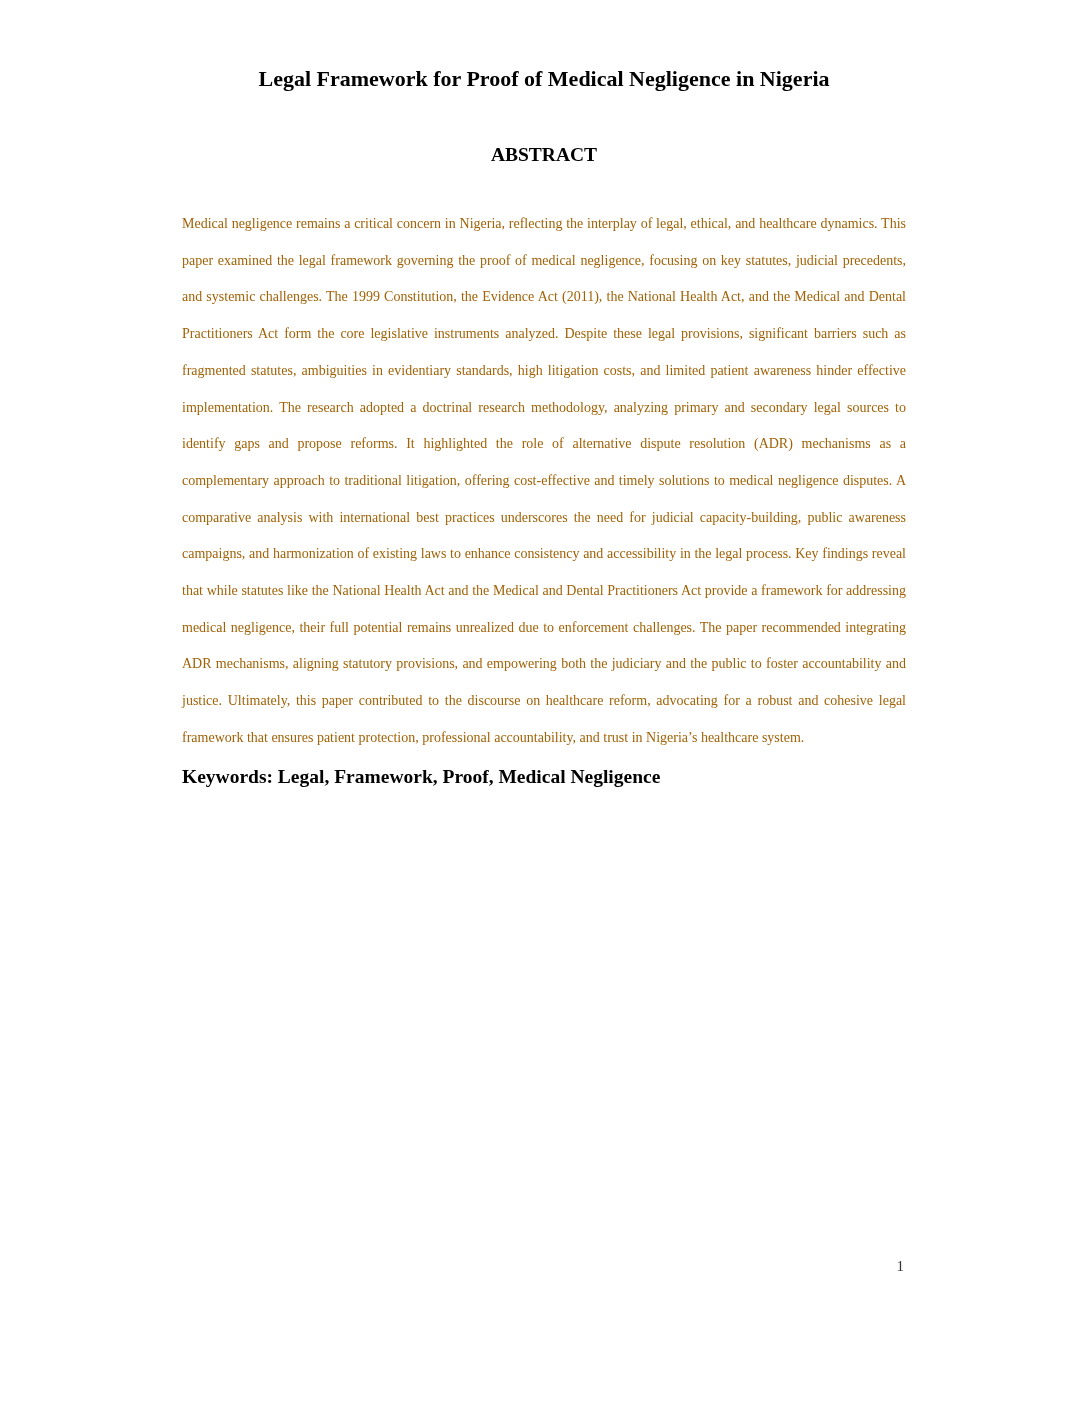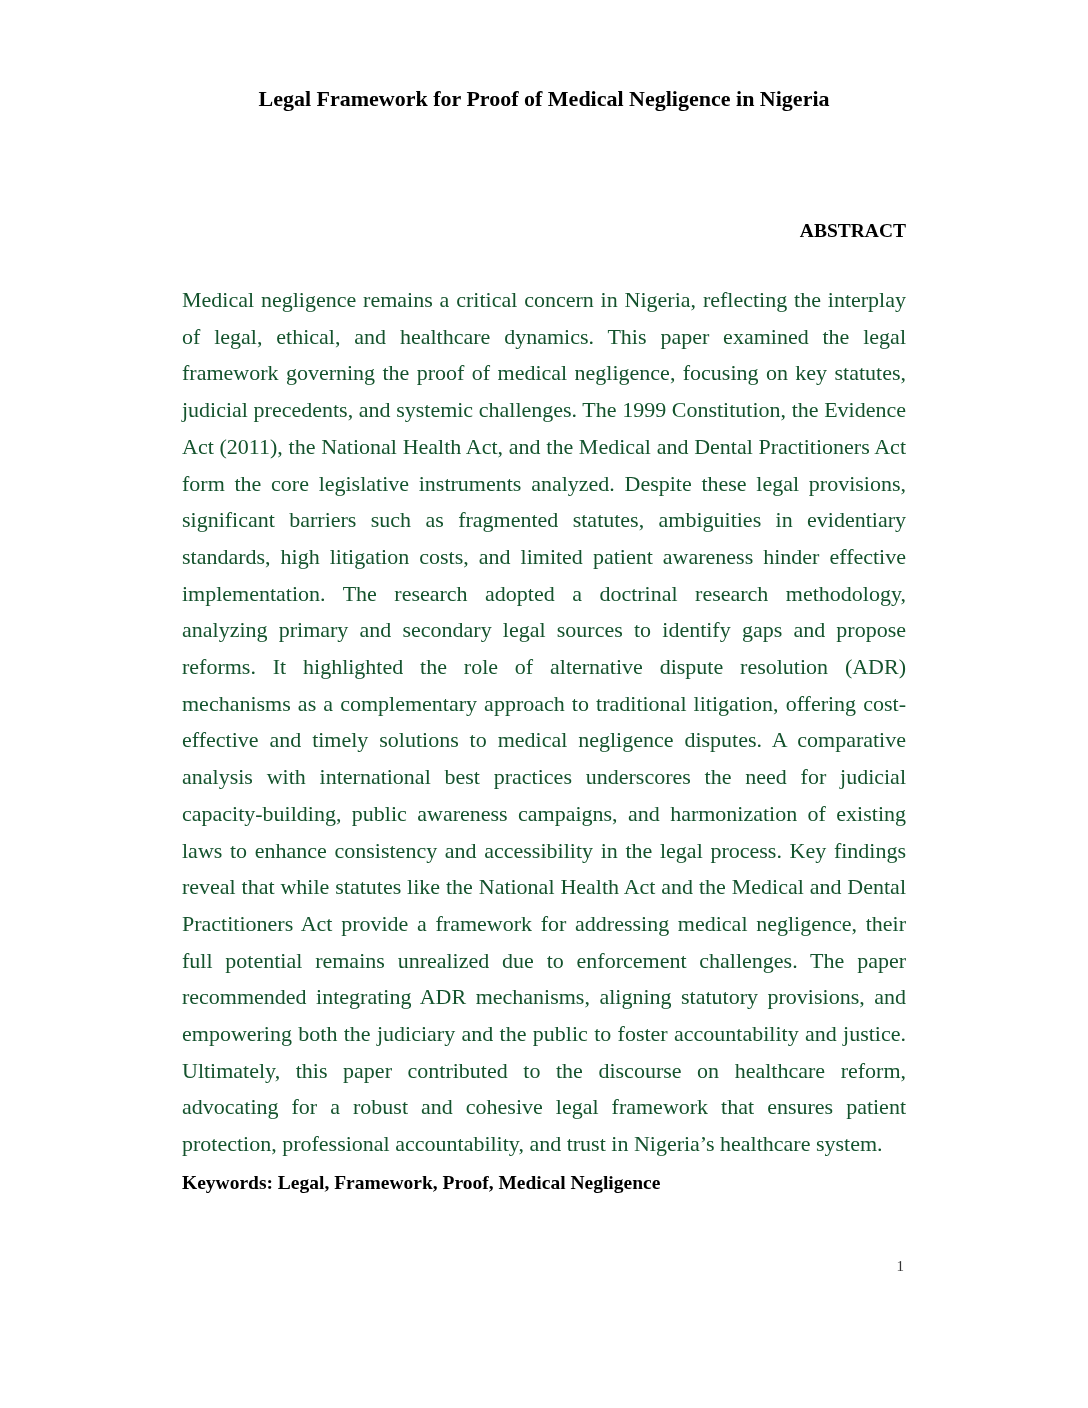--- a/index.html
+++ b/index.html
@@ -7,43 +7,43 @@
     background: #ffffff;
     font-family: "Liberation Serif", "DejaVu Serif", serif;
   }
   .page {
     position: relative;
     width: 980px;
     height: 1408px;
     margin: 0 auto;
     background: #ffffff;
     color: #1a1a1a;
-    padding: 84px 128px 0 128px;
+    padding: 64px 128px 0 128px;
   }
   .paper-title {
     font-size: 22px;
     font-weight: bold;
     text-align: center;
     color: #000000;
     margin-top: 2px;
   }
   .abstract-heading {
     font-size: 19.5px;
     font-weight: bold;
-    text-align: right;
+    text-align: center;
     color: #000000;
-    margin-top: 108px;
+    margin-top: 52px;
   }
   .abstract-text {
     margin-top: 40px;
-    font-size: 22px;
+    font-size: 14px;
     line-height: 36.7px;
     text-align: justify;
     text-justify: inter-word;
-    color: #14532d;
+    color: #a16207;
   }
   .keywords {
     margin-top: 9px;
     font-size: 19.5px;
     font-weight: bold;
     color: #000000;
   }
   .section-heading {
     margin-top: 97px;
     font-size: 19.5px;

